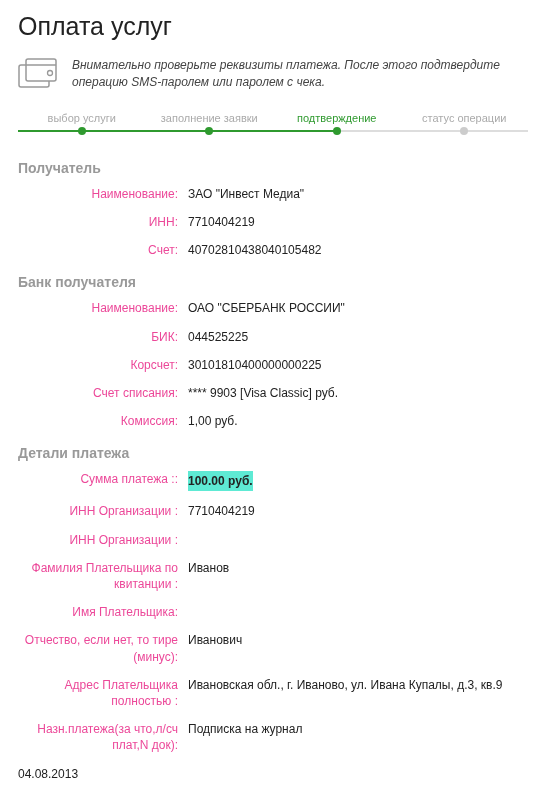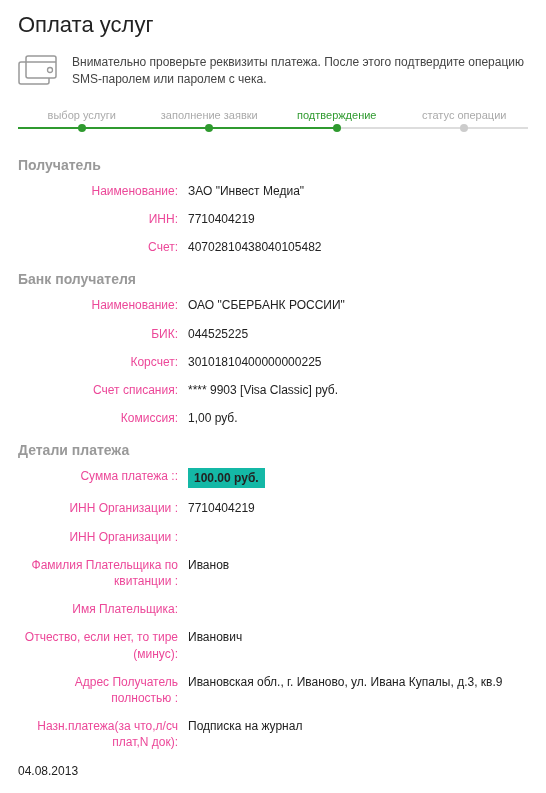--- a/index.html
+++ b/index.html
@@ -5,40 +5,41 @@
     * { box-sizing: border-box; margin: 0; padding: 0; }
     body {
       font-family: Arial, sans-serif;
       font-size: 12px;
       color: #333;
       background: #fff;
       width: 546px;
       padding: 12px 18px;
     }
     h1 {
-      font-size: 22px;
+      font-size: 25px;
       font-weight: normal;
       color: #222;
       margin-bottom: 16px;
     }
     .info-row {
       display: flex;
       align-items: flex-start;
       gap: 14px;
       margin-bottom: 20px;
     }
     .wallet-icon {
       flex-shrink: 0;
       width: 40px;
       height: 34px;
     }
     .info-text {
       font-size: 12px;
       color: #444;
       line-height: 1.45;
+      font-style: italic;
     }
 
     .section-title {
       color: #999;
       font-size: 14px;
       margin: 16px 0 10px;
       font-weight: bold;
     }
     .field-row {
       display: flex;
@@ -53,22 +54,22 @@
       padding-right: 10px;
       line-height: 1.35;
     }
     .field-value {
       flex: 1;
       color: #222;
       font-size: 12px;
       line-height: 1.35;
     }
     .highlight {
-      background: #14b8a6;
-      padding: 2px 6px;
+      background: #5eead4;
+      padding: 2px 0;
       font-weight: bold;
       display: inline-block;
     }
     .dotted-link {
       color: #2f9a2f;
       border-bottom: 1px dotted #2f9a2f;
       cursor: pointer;
     }
     .steps-container { position: relative; margin-bottom: 24px; height: 24px; }
     .steps-labels { display: flex; width: 100%; align-items: flex-end; }
@@ -184,21 +185,21 @@
   <div class="field-value">Иванов</div>
 </div>
 <div class="field-row">
   <div class="field-label">Имя Плательщика:</div>
 </div>
 <div class="field-row">
   <div class="field-label">Отчество, если нет, то тире (минус):</div>
   <div class="field-value">Иванович</div>
 </div>
 <div class="field-row">
-  <div class="field-label">Адрес Получатель полностью :</div>
+  <div class="field-label">Адрес Плательщика полностью :</div>
   <div class="field-value">Ивановская обл., г. Иваново, ул. Ивана Купалы, д.3, кв.9</div>
 </div>
 <div class="field-row">
   <div class="field-label">Назн.платежа(за что,л/сч плат,N док):</div>
   <div class="field-value">Подписка на журнал</div>
 </div>
 <div class="field-row">
   <div class="field-value">04.08.2013</div>
 </div>
 <div class="field-row">

